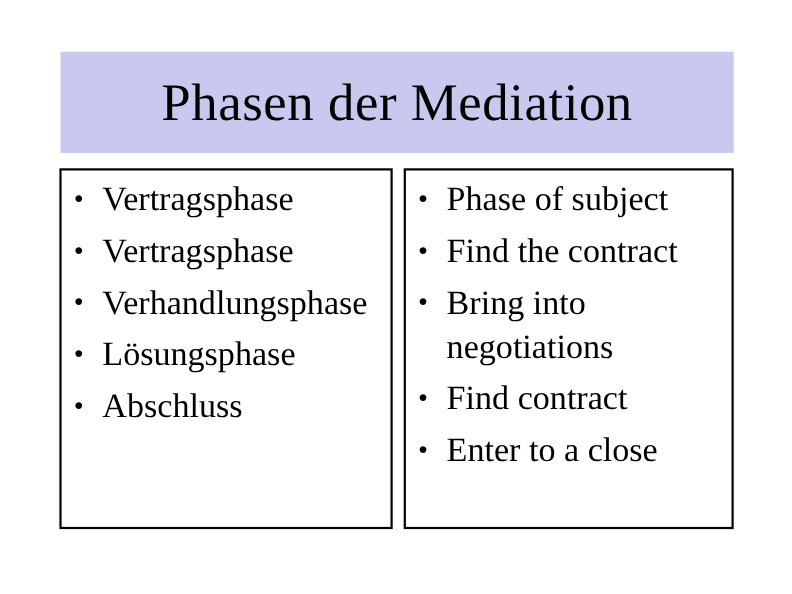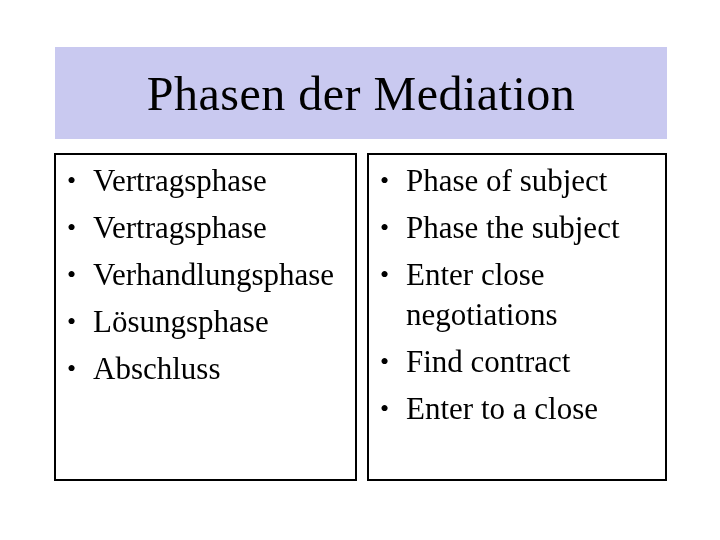--- a/index.html
+++ b/index.html
@@ -92,25 +92,25 @@
     </div>
   </div>
 
   <div class="content-box right">
     <div class="item">
       <span class="bullet">•</span>
       <span class="item-text">Phase of subject</span>
     </div>
     <div class="item">
       <span class="bullet">•</span>
-      <span class="item-text">Phase the subject</span>
+      <span class="item-text">Find the contract</span>
     </div>
     <div class="item">
       <span class="bullet">•</span>
-      <span class="item-text">Enter close negotiations</span>
+      <span class="item-text">Bring into negotiations</span>
     </div>
     <div class="item">
       <span class="bullet">•</span>
       <span class="item-text">Find contract</span>
     </div>
     <div class="item">
       <span class="bullet">•</span>
       <span class="item-text">Enter to a close</span>
     </div>
   </div>

